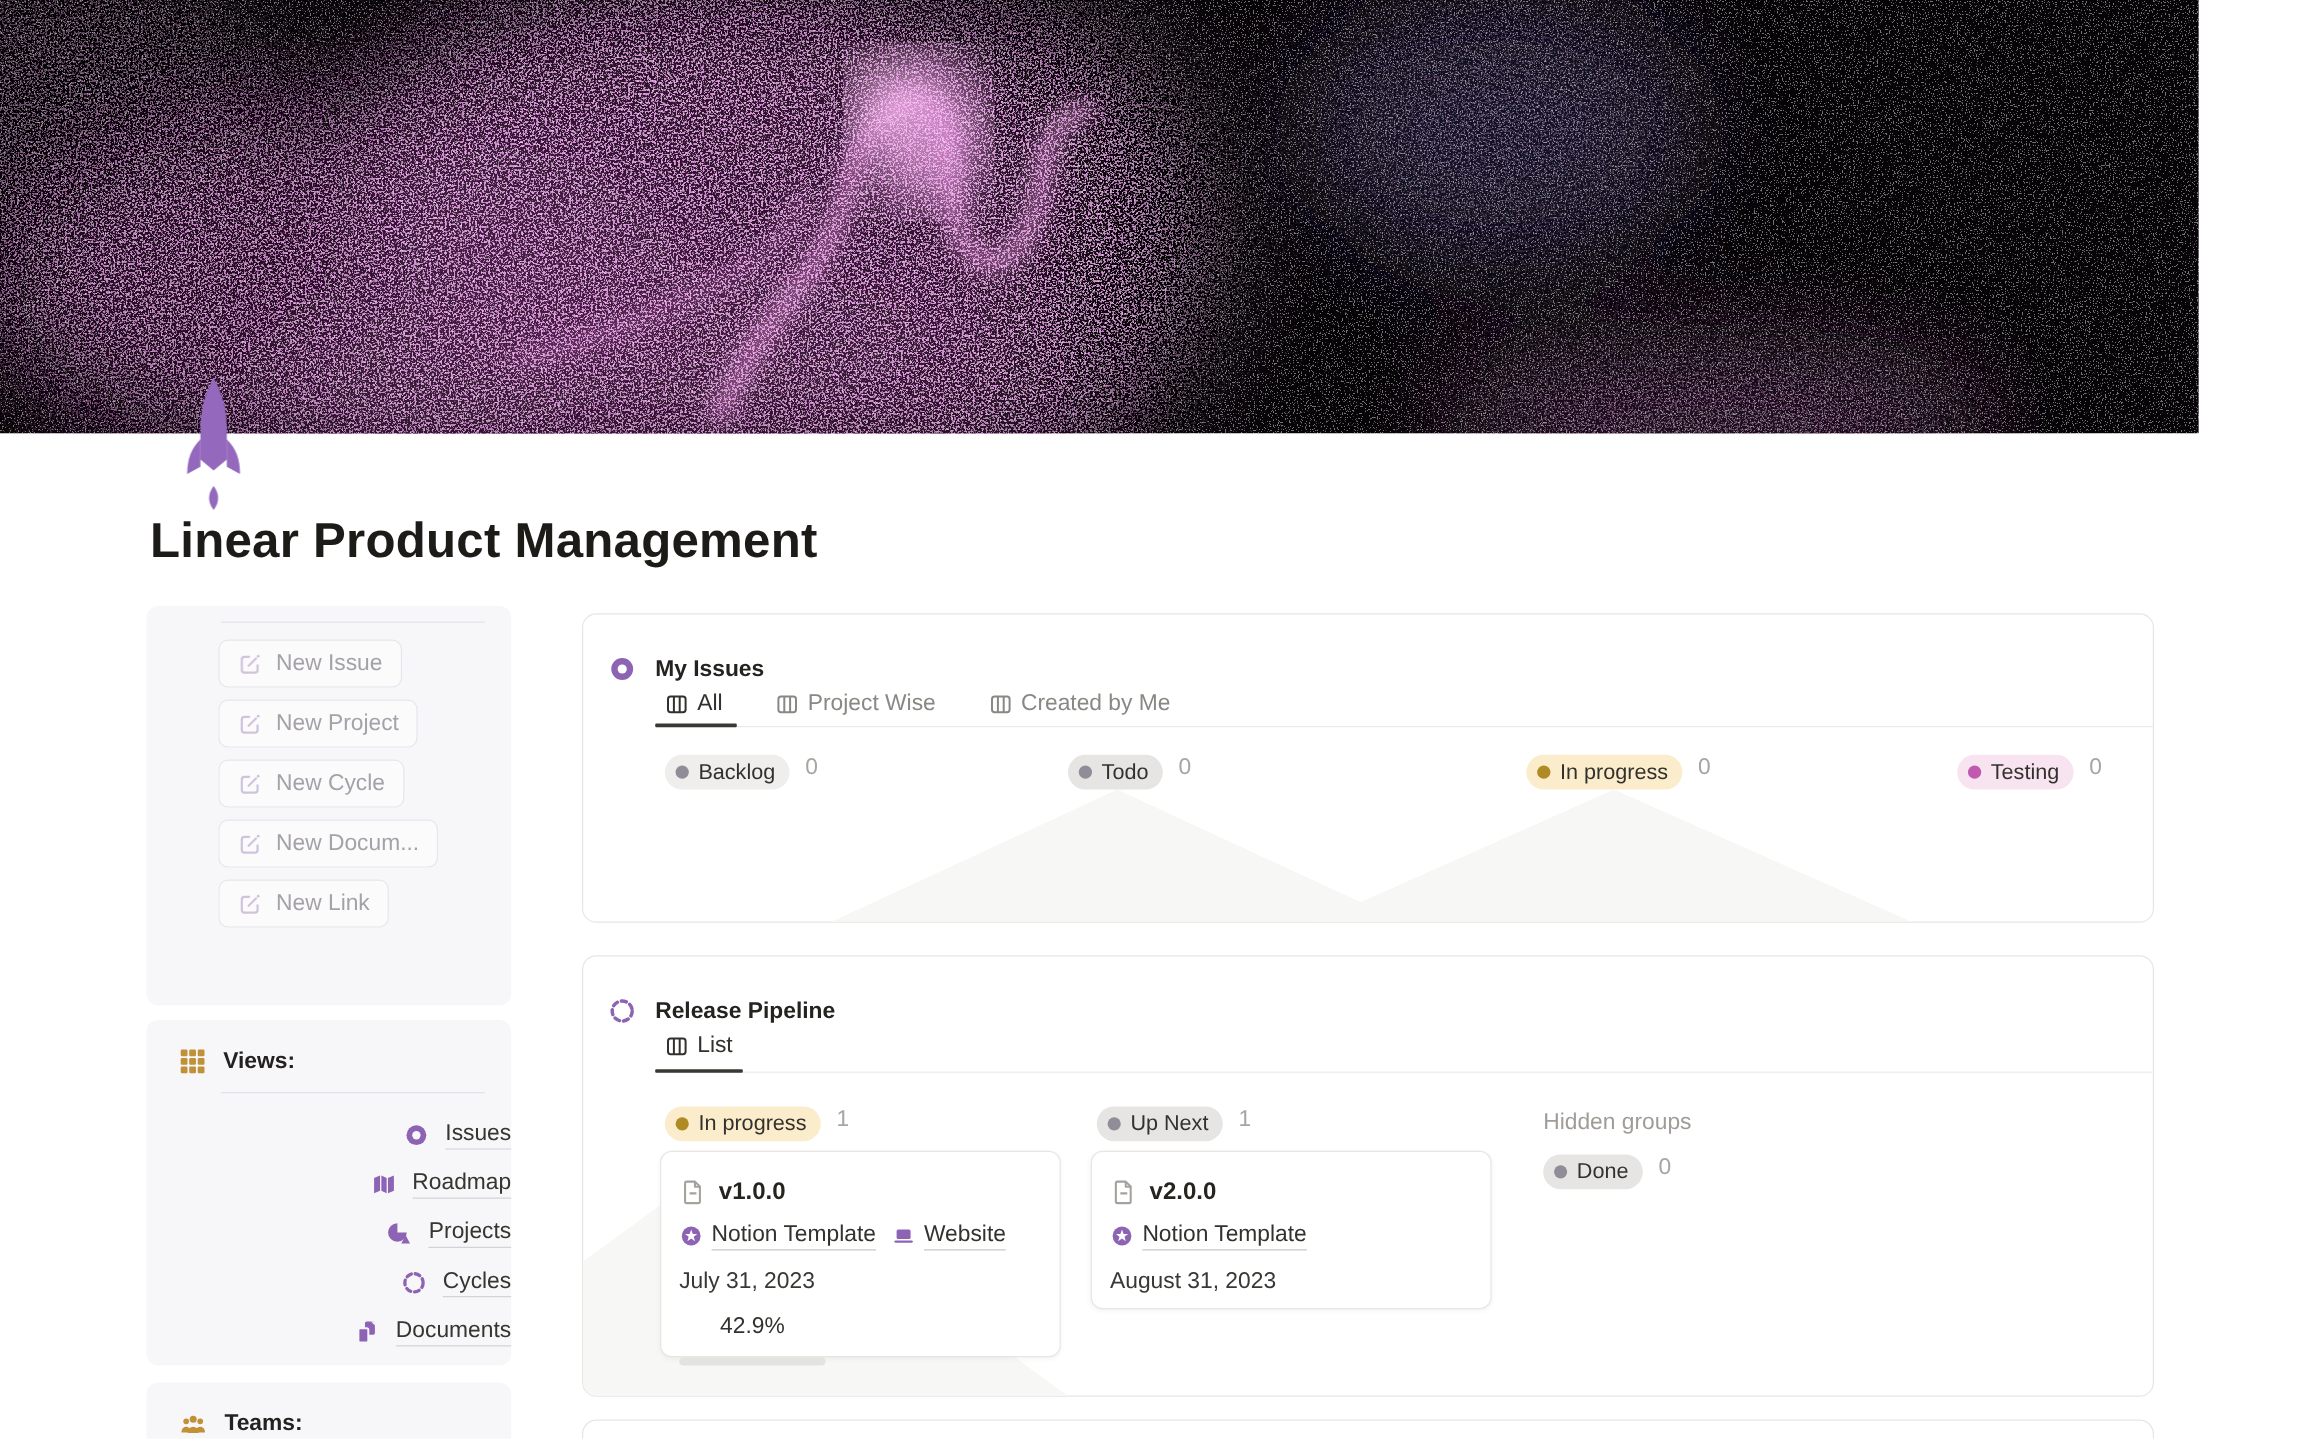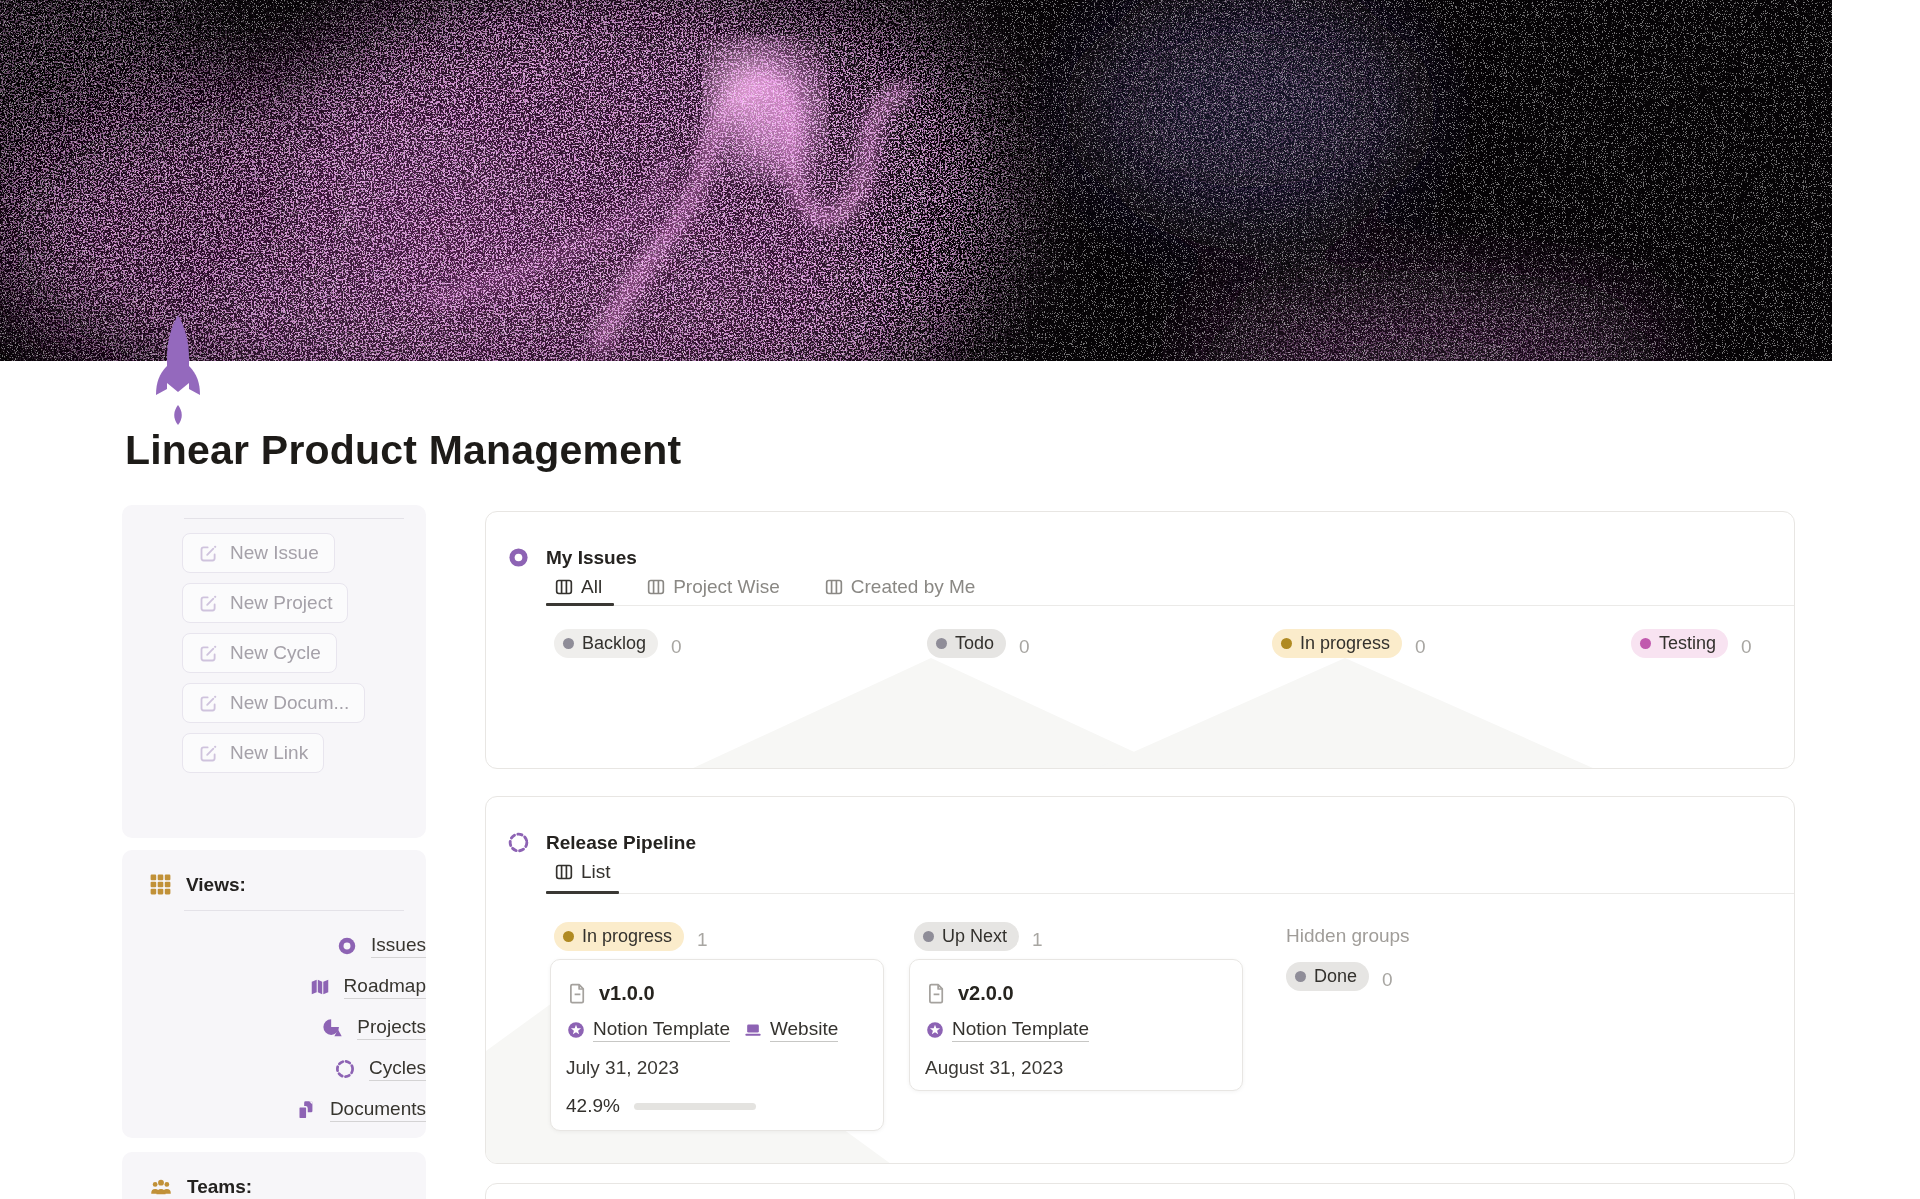--- a/index.html
+++ b/index.html
@@ -29,41 +29,41 @@
   
   .dbcard{position:absolute;left:485px;width:1310px;background:#fff;border:1px solid #e8e6e3;
           border-radius:12px;overflow:hidden;}
   .db-head{position:absolute;left:21px;top:34px;display:flex;align-items:center;gap:16px;}
   .db-title{font-size:19px;font-weight:700;color:#252320;}
   .tabs{position:absolute;left:68px;top:64px;display:flex;gap:44px;}
   .tab{display:flex;align-items:center;gap:7px;font-size:19px;color:#8a8884;cursor:pointer;}
   .tab.active{color:#33312d;font-weight:500;}
   .tab-underline{position:absolute;height:3px;background:#3a3834;border-radius:1px;}
   .tab-divider{position:absolute;left:60px;right:0;height:1px;background:#ebeae8;}
-  .group{position:absolute;display:flex;align-items:flex-end;gap:13px;}
+  .group{position:absolute;display:flex;align-items:flex-start;gap:13px;}
   .pill{display:inline-flex;align-items:center;gap:8px;height:29px;padding:0 12px 0 9px;
         border-radius:999px;font-size:18px;color:#33312d;cursor:pointer;}
   .pill .dot{width:11px;height:11px;border-radius:50%;}
   .pill.graylight{background:#efeeec;}  .pill.graylight .dot{background:#8f8d98;}
   .pill.gray{background:#e6e5e3;}       .pill.gray .dot{background:#8f8d98;}
   .pill.yellow{background:#fbeccb;}     .pill.yellow .dot{background:#b08a22;}
   .pill.pink{background:#f8e3f1;}       .pill.pink .dot{background:#c159ae;}
   .gcount{font-size:19px;color:#a8a6a2;}
   .hidden-groups{position:absolute;font-size:19px;color:#a09d99;}
   .tri{position:absolute;background:#f7f7f5;clip-path:polygon(50% 0,0 100%,100% 100%);}
   
   .item-card{position:absolute;width:334px;background:#fff;border:1px solid #e8e6e3;border-radius:10px;
              box-shadow:0 1px 4px rgba(0,0,0,.05);cursor:pointer;}
   .ic-row{position:absolute;left:15px;display:flex;align-items:center;gap:10px;}
   .ic-title{font-size:20px;font-weight:600;color:#26241f;}
   .ic-link{display:flex;align-items:center;gap:7px;}
   .ic-link .llabel{font-size:19px;color:#34322e;border-bottom:1px solid rgba(55,53,47,.28);
                    padding-bottom:1px;}
   .ic-date{font-size:19px;color:#3a3834;}
-  .ic-progress{font-size:19px;color:#33312d;display:flex;align-items:center;gap:14px;}
+  .ic-progress{font-size:19px;color:#33312d;display:flex;align-items:center;gap:14px;flex-direction:column;}
   .pbar{width:122px;height:7px;border-radius:4px;background:#e4e3e0;overflow:hidden;}
   .pbar-fill{height:100%;border-radius:4px;background:#66645f;}
   .next-card{position:absolute;left:485px;top:1183px;width:1310px;height:20px;background:#fff;
              border:1px solid #e8e6e3;border-radius:12px 12px 0 0;}
   .ico{flex:0 0 auto;display:block;}
 </style>
 </head>
 <body>
 
 <div class="stage">
@@ -290,21 +290,21 @@
     <div class="tab-divider" style="top:93px;"></div>
     <div class="tab-underline" style="left:60px;top:91px;width:68px;"></div>
 
     <div class="group" style="left:68px;top:117px;">
       <span class="pill graylight">
           <span class="dot"></span>
           <span>Backlog</span>
         </span>
       <span class="gcount">0</span>
     </div>
-    <div class="group" style="left:441px;top:117px;">
+    <div class="group" style="left:404px;top:117px;">
       <span class="pill gray">
           <span class="dot"></span>
           <span>Todo</span>
         </span>
       <span class="gcount">0</span>
     </div>
     <div class="group" style="left:786px;top:117px;">
       <span class="pill yellow">
           <span class="dot"></span>
           <span>In progress</span>

